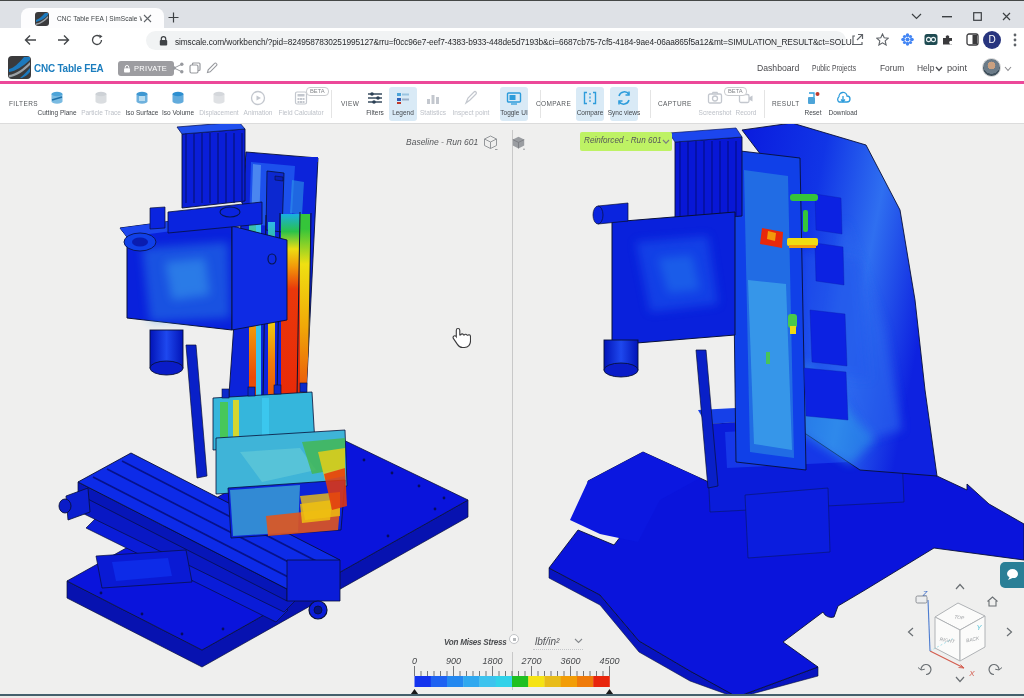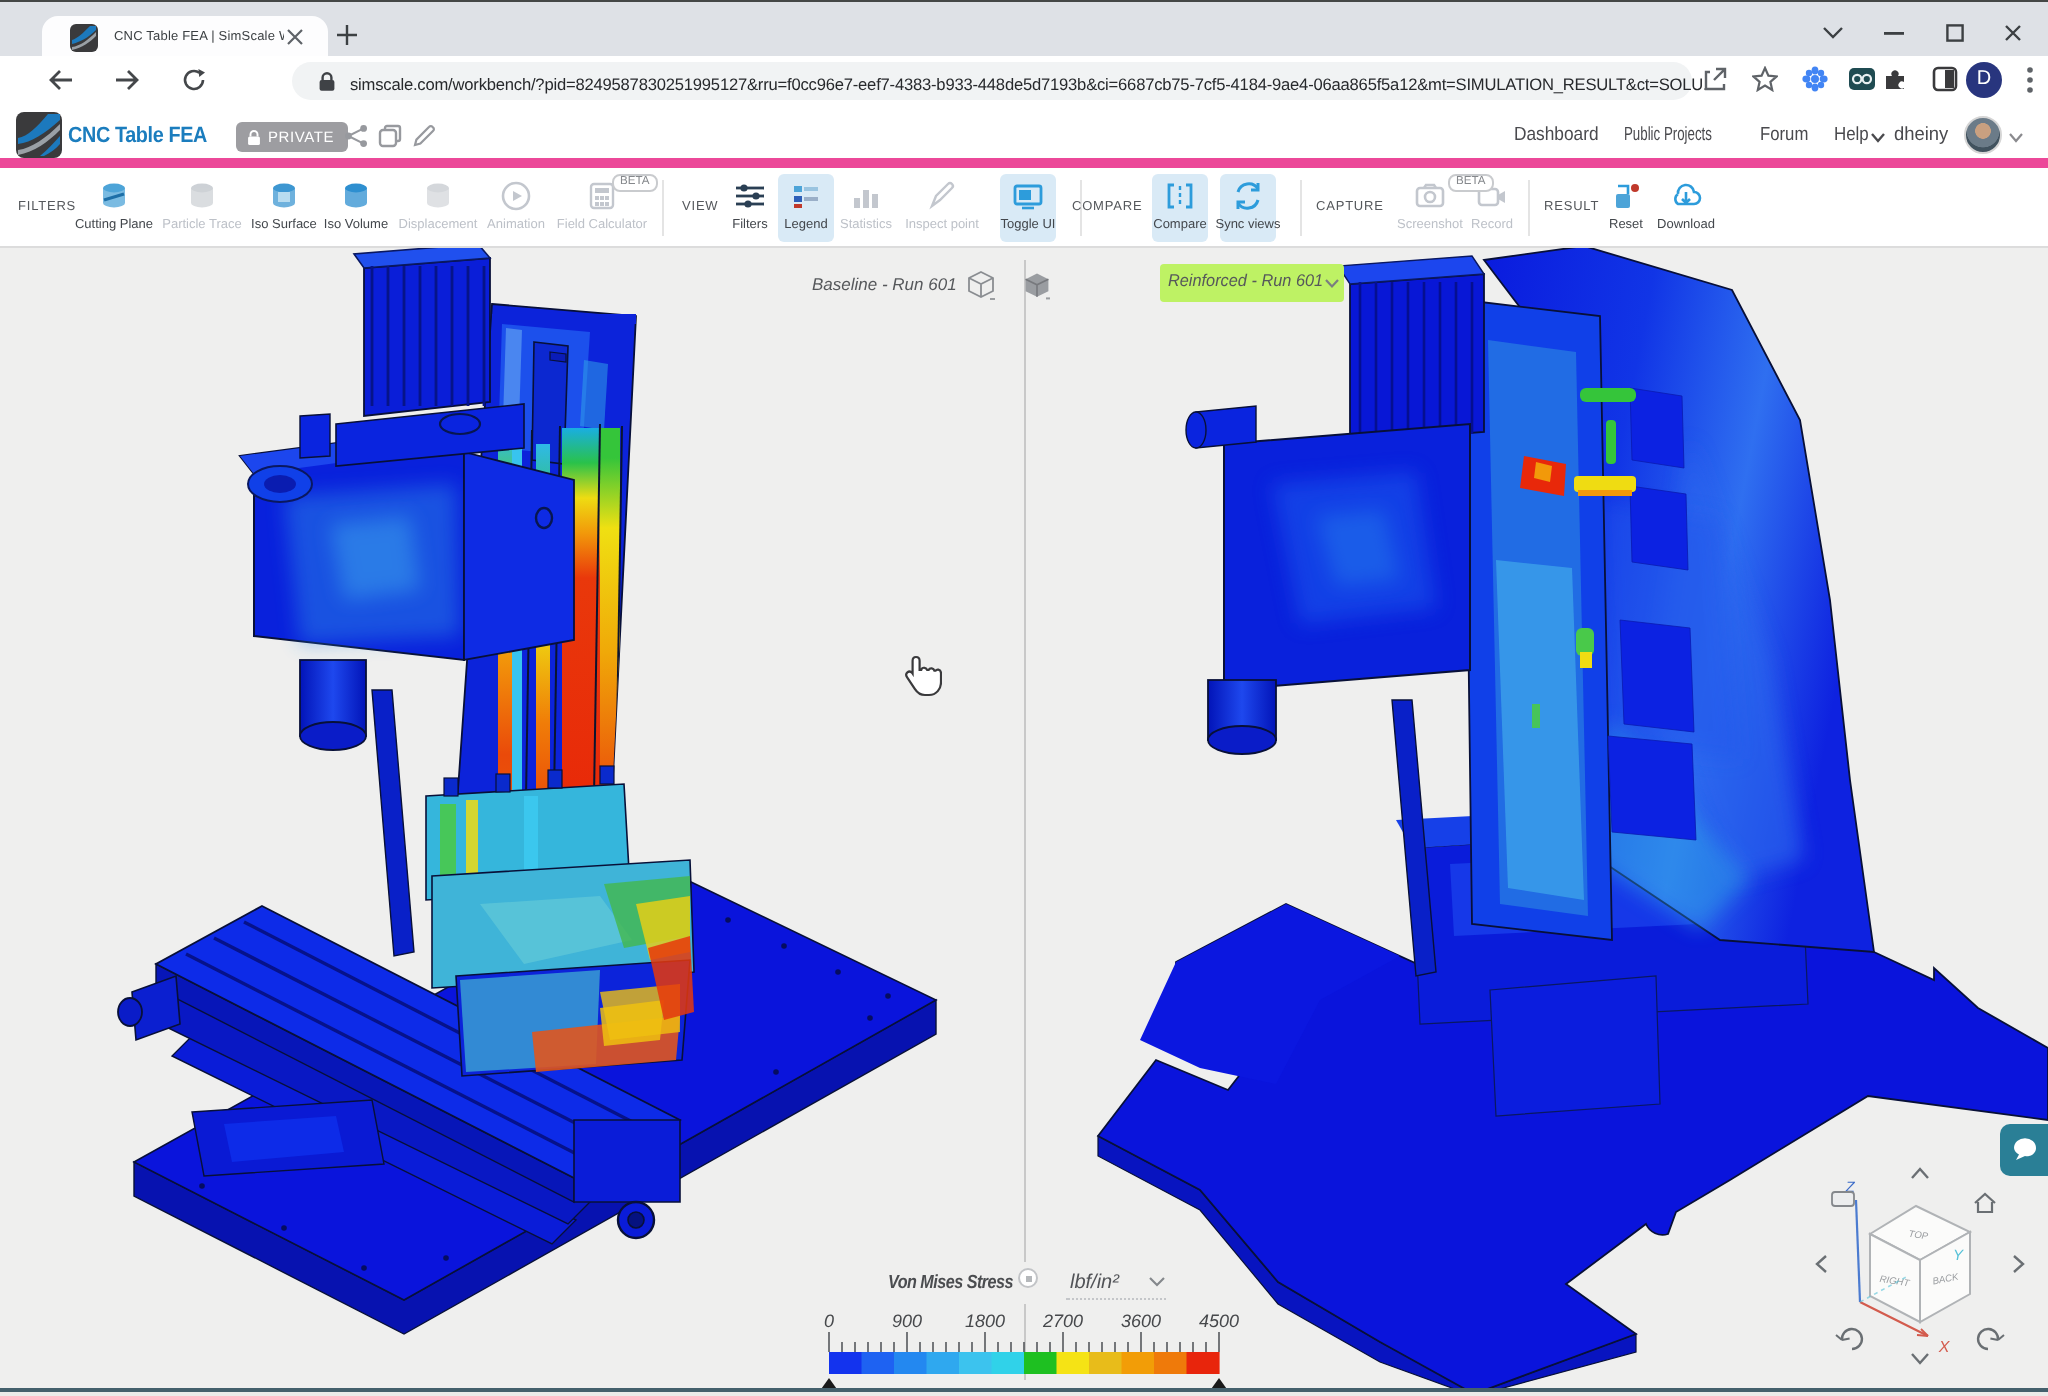--- a/index.html
+++ b/index.html
@@ -7,21 +7,21 @@
 .abs{position:absolute;}
 
 #titlebar{position:absolute;left:0;top:0;width:1024px;height:28px;background:#DEE1E6;border-top:1px solid #444746;}
 #tab{position:absolute;left:21px;top:7px;width:143px;height:21px;background:#FDFDFE;border-radius:8px 8px 0 0;}
 #tabtitle{position:absolute;left:36px;top:7px;width:85px;font-size:6.5px;color:#3C4043;white-space:nowrap;overflow:hidden;letter-spacing:.1px;}
 
 #addrbar{position:absolute;left:0;top:28px;width:1024px;height:24px;background:#FFFFFF;}
 #urlpill{position:absolute;left:146px;top:3px;width:700px;height:19px;background:#F1F3F4;border-radius:10px;}
 #urltext{position:absolute;left:29px;top:5.5px;font-size:8.3px;color:#27292C;white-space:nowrap;letter-spacing:-0.1px;}
 
-#appheader{position:absolute;left:0;top:52px;width:1024px;height:32px;background:#fff;border-bottom:5px solid #ec4899;}
+#appheader{position:absolute;left:0;top:52px;width:1024px;height:32px;background:#fff;border-bottom:3px solid #ec4899;}
 #projname{position:absolute;left:34px;top:10px;font-size:11px;font-weight:bold;color:#1B7DBE;letter-spacing:-0.2px;}
 #privbadge{position:absolute;left:118px;top:9px;height:15px;background:#9D9DA1;border-radius:3px;color:#fff;font-size:7.5px;line-height:15px;padding:0 7px 0 16px;letter-spacing:.3px;}
 .hicon{position:absolute;top:10px;color:#97999E;font-size:11px;}
 #hnav{position:absolute;left:0;top:0;width:1024px;height:32px;font-size:9.5px;color:#4A4A4E;}
 #hnav span{position:absolute;top:10px;white-space:nowrap;}
 
 #toolbar{position:absolute;left:0;top:84px;width:1024px;height:40px;background:#fff;border-bottom:1px solid #DCDCDC;}
 .tsec{position:absolute;top:0;height:40px;font-size:6.5px;color:#55585C;letter-spacing:.4px;line-height:40px;}
 .titem{position:absolute;top:3px;width:46px;height:34px;text-align:center;}
 .titem .lbl{position:absolute;left:-12px;right:-12px;top:22px;font-size:6.5px;color:#43474C;white-space:nowrap;text-align:center;}
@@ -154,21 +154,21 @@
       <path d="M1.5,10.5 L2.2,7.8 L8.6,1.4 A1.1,1.1 0 0 1 10.2,1.4 L10.6,1.8 A1.1,1.1 0 0 1 10.6,3.4 L4.2,9.8 Z" fill="none" stroke="#97999E" stroke-width="1.1"></path>
     </svg>
 <div id="hnav">
 <span style="left:757px;transform:scaleX(0.91);transform-origin:0 50%">Dashboard</span>
 <span style="left:812px;transform:scaleX(0.70);transform-origin:0 50%">Public Projects</span>
 <span style="left:880px;transform:scaleX(0.88);transform-origin:0 50%">Forum</span>
 <span style="left:917px;transform:scaleX(0.89);transform-origin:0 50%">Help</span>
 <svg class="abs" style="left:935px;top:14px" width="8" height="6" viewBox="0 0 8 6">
         <path d="M1,1 L4,4.5 L7,1" fill="none" stroke="#4A4A4E" stroke-width="1.2"></path>
       </svg>
-<span style="left:947px;transform:scaleX(0.97);transform-origin:0 50%">dheiny</span>
+<span style="left:947px;transform:scaleX(0.97);transform-origin:0 50%">point</span>
 <div class="abs" style="left:982px;top:6px;width:19px;height:19px;border-radius:50%;background:radial-gradient(circle at 50% 38%,#C9A080 0 28%,#6B7B88 30% 60%,#41525E 62% 100%);border:1px solid #D5D5D5;"></div>
 <svg class="abs" style="left:1004px;top:14px" width="8" height="6" viewBox="0 0 8 6">
         <path d="M1,1 L4,4.5 L7,1" fill="none" stroke="#8A8A8E" stroke-width="1.1"></path>
       </svg>
 </div>
 </div>
 <div id="toolbar">
     <div class="tsec" style="left:9px">FILTERS</div>
     <div class="titem " style="left:34px;width:46px">
       <svg class="ticon" viewBox="0 0 16 16">

